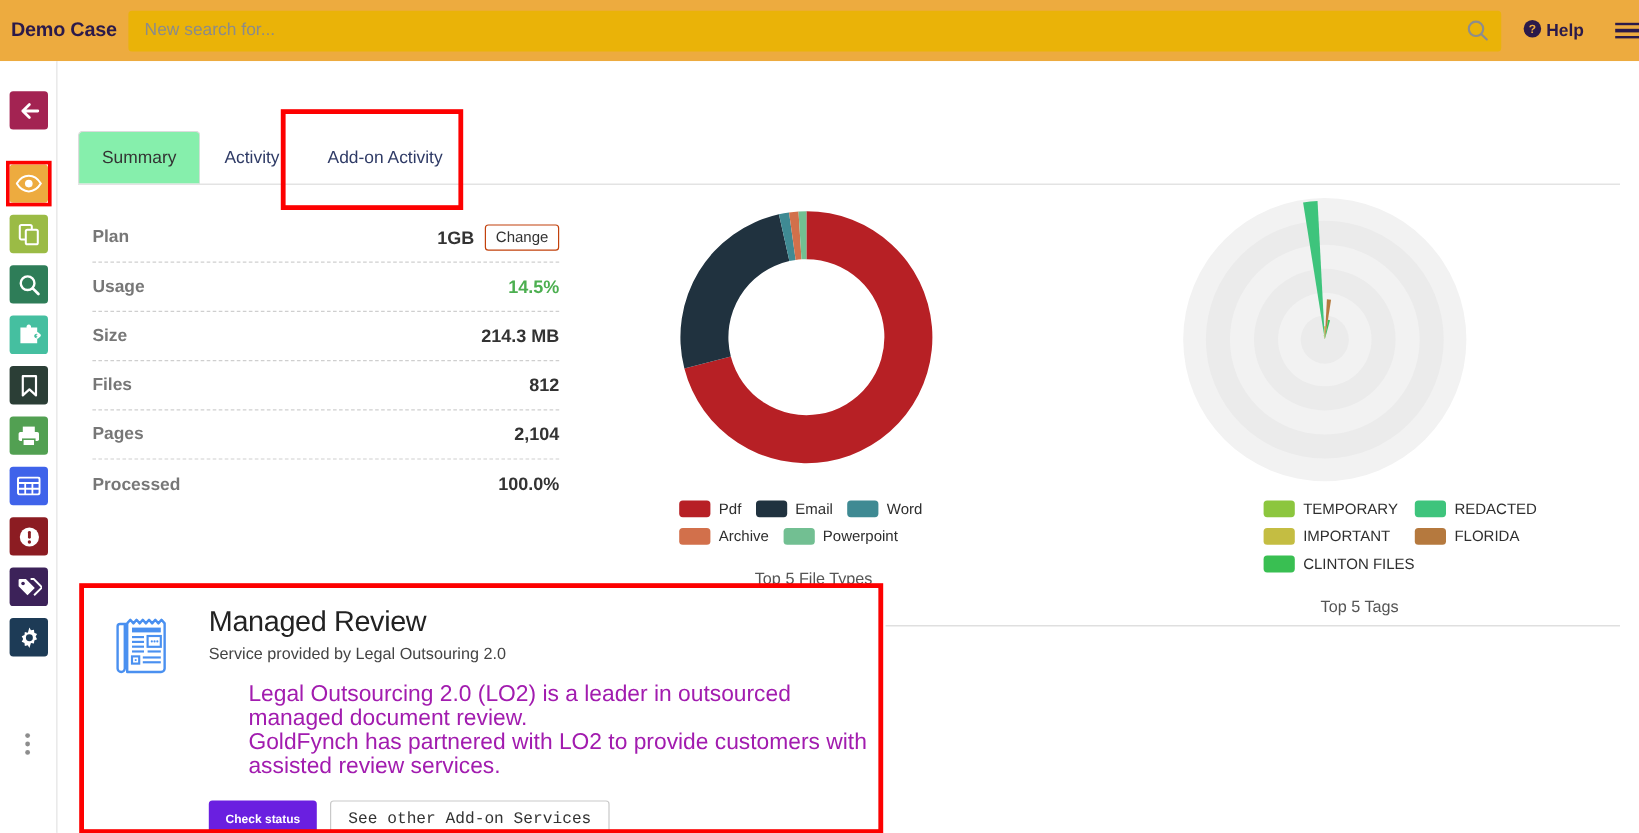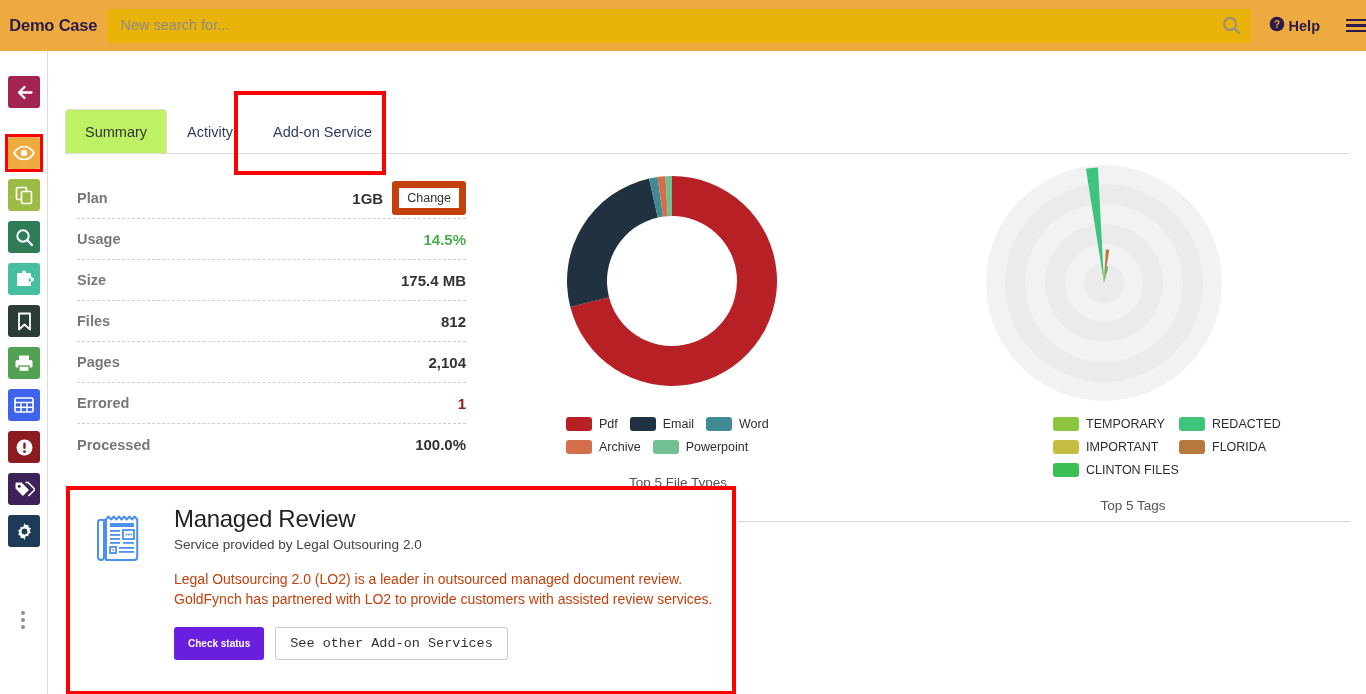--- a/index.html
+++ b/index.html
@@ -75,21 +75,21 @@
   
   #tabs { position: absolute; top: 58px; left: 17px; display: flex; align-items: flex-end; height: 44px; }
   .tab {
     height: 44px; padding: 0 19px;
     display: flex; align-items: center;
     font-size: 14.5px; color: #2f3b66;
     cursor: pointer; background: transparent;
     border: 1px solid transparent; border-bottom: none;
     border-radius: 4px 4px 0 0;
   }
-  .tab.active { background: #bef264; border-color: #dcdcdc; color: #333; }
+  .tab.active { background: #86efac; border-color: #dcdcdc; color: #333; }
   #tab-underline {
     position: absolute; top: 102px; left: 17px; width: 1285px; height: 1px; background: #dcdcdc;
   }
   #tab-highlight {
     position: absolute; top: 40px; left: 186px;
     width: 152px; height: 84px;
     border: 4px solid #fd0000; pointer-events: none;
   }
 
   
@@ -98,21 +98,21 @@
     display: flex; align-items: center; justify-content: space-between;
     height: 41px; border-bottom: 1px dashed #cfcfcf;
   }
   .stat-row:last-child { border-bottom: none; }
   .stat-label { font-size: 14.5px; color: #777; font-weight: bold; }
   .stat-val { font-size: 15px; color: #333; font-weight: bold; display: flex; align-items: center; gap: 9px; }
   .stat-val.green { color: #4caf50; }
   .stat-val.dark-red { color: #8b1a1a; }
   #change-btn {
     font-size: 12.5px; font-weight: normal; color: #333;
-    border: 7px solid #c2410c; border-radius: 3px;
+    border: 1px solid #c2410c; border-radius: 3px;
     padding: 3px 8px; background: #fff; cursor: pointer;
     font-family: "Liberation Sans", sans-serif;
   }
 
   
   .chart-block { position: absolute; top: 110px; }
   #chart-filetypes { left: 400px; width: 460px; }
   #chart-tags { left: 860px; width: 450px; }
   .chart-canvas { position: relative; width: 100%; height: 250px; }
   .chart-legend {
@@ -136,21 +136,21 @@
   #featured-header {
     height: 34px; border-bottom: 1px solid #e3e3e3;
     display: flex; align-items: center; padding-left: 13px;
     font-size: 14px; color: #959595;
   }
   #featured-body { position: relative; padding: 16px 0 0 24px; display: flex; }
   #service-icon { width: 56px; flex: 0 0 56px; margin-top: 4px; }
   #service-text { margin-left: 25px; }
   #service-name { font-size: 24px; color: #222; font-weight: normal; letter-spacing: -0.3px; }
   #service-provider { font-size: 13.5px; color: #444; margin-top: 4px; }
-  #service-desc { font-size: 14px; color: #c2410c; margin-top: 17px; line-height: 20px; }
+  #service-desc { font-size: 19px; color: #a21caf; margin-top: 17px; line-height: 20px; margin-left: 33px; }
   #service-buttons { margin-top: 18px; display: flex; gap: 11px; }
   #check-status-btn {
     background: #6a1fe0; color: #fff; border: none;
     font-size: 10px; font-weight: bold; border-radius: 3px;
     padding: 8px 14px; cursor: pointer;
     font-family: "Liberation Sans", sans-serif;
   }
   #see-other-btn {
     background: #fff; color: #333; border: 1px solid #c9c9c9;
     font-size: 13.5px; border-radius: 3px;
@@ -306,52 +306,48 @@
       <i></i>
     </div>
 
 </div>
 
 <div id="main">
 
   <div id="tabs">
     <div class="tab active">Summary</div>
     <div class="tab">Activity</div>
-    <div class="tab">Add-on Service</div>
+    <div class="tab">Add-on Activity</div>
   </div>
   <div id="tab-underline"></div>
   <div id="tab-highlight"></div>
 
   <div id="stats">
     <div class="stat-row">
       <span class="stat-label">Plan</span>
       <span class="stat-val">
         <span>1GB</span>
         <button id="change-btn">Change</button>
       </span>
     </div>
     <div class="stat-row">
       <span class="stat-label">Usage</span>
       <span class="stat-val green">14.5%</span>
     </div>
     <div class="stat-row">
       <span class="stat-label">Size</span>
-      <span class="stat-val">175.4 MB</span>
+      <span class="stat-val">214.3 MB</span>
     </div>
     <div class="stat-row">
       <span class="stat-label">Files</span>
       <span class="stat-val">812</span>
     </div>
     <div class="stat-row">
       <span class="stat-label">Pages</span>
       <span class="stat-val">2,104</span>
-    </div>
-    <div class="stat-row">
-      <span class="stat-label">Errored</span>
-      <span class="stat-val dark-red">1</span>
     </div>
     <div class="stat-row">
       <span class="stat-label">Processed</span>
       <span class="stat-val">100.0%</span>
     </div>
   </div>
 
   <div class="chart-block" id="chart-filetypes">
     <div class="chart-canvas">
       <svg id="donut-svg" width="460" height="250" viewBox="0 0 460 250">

